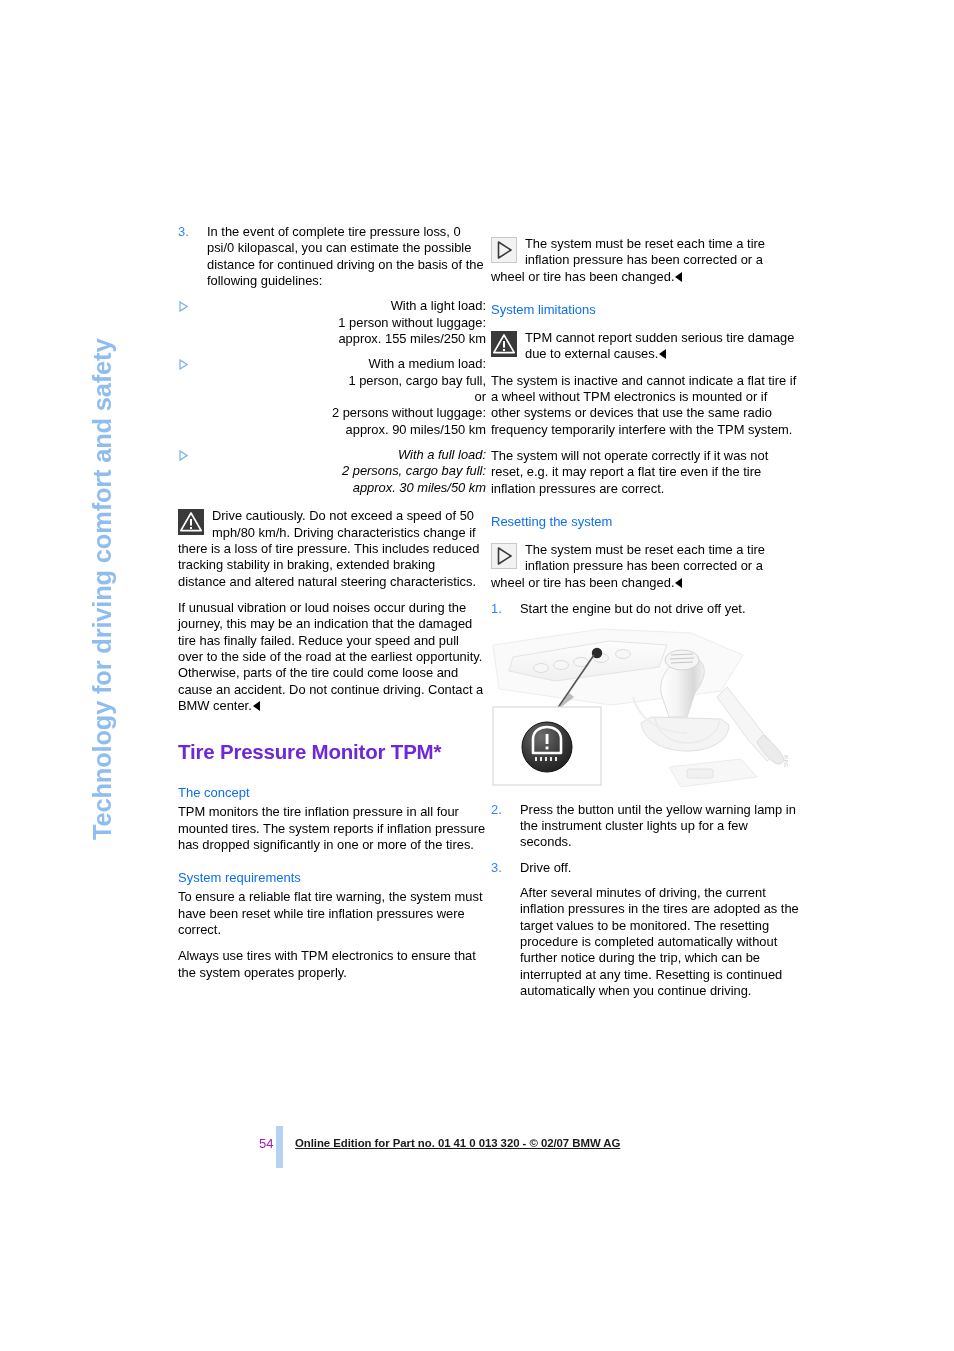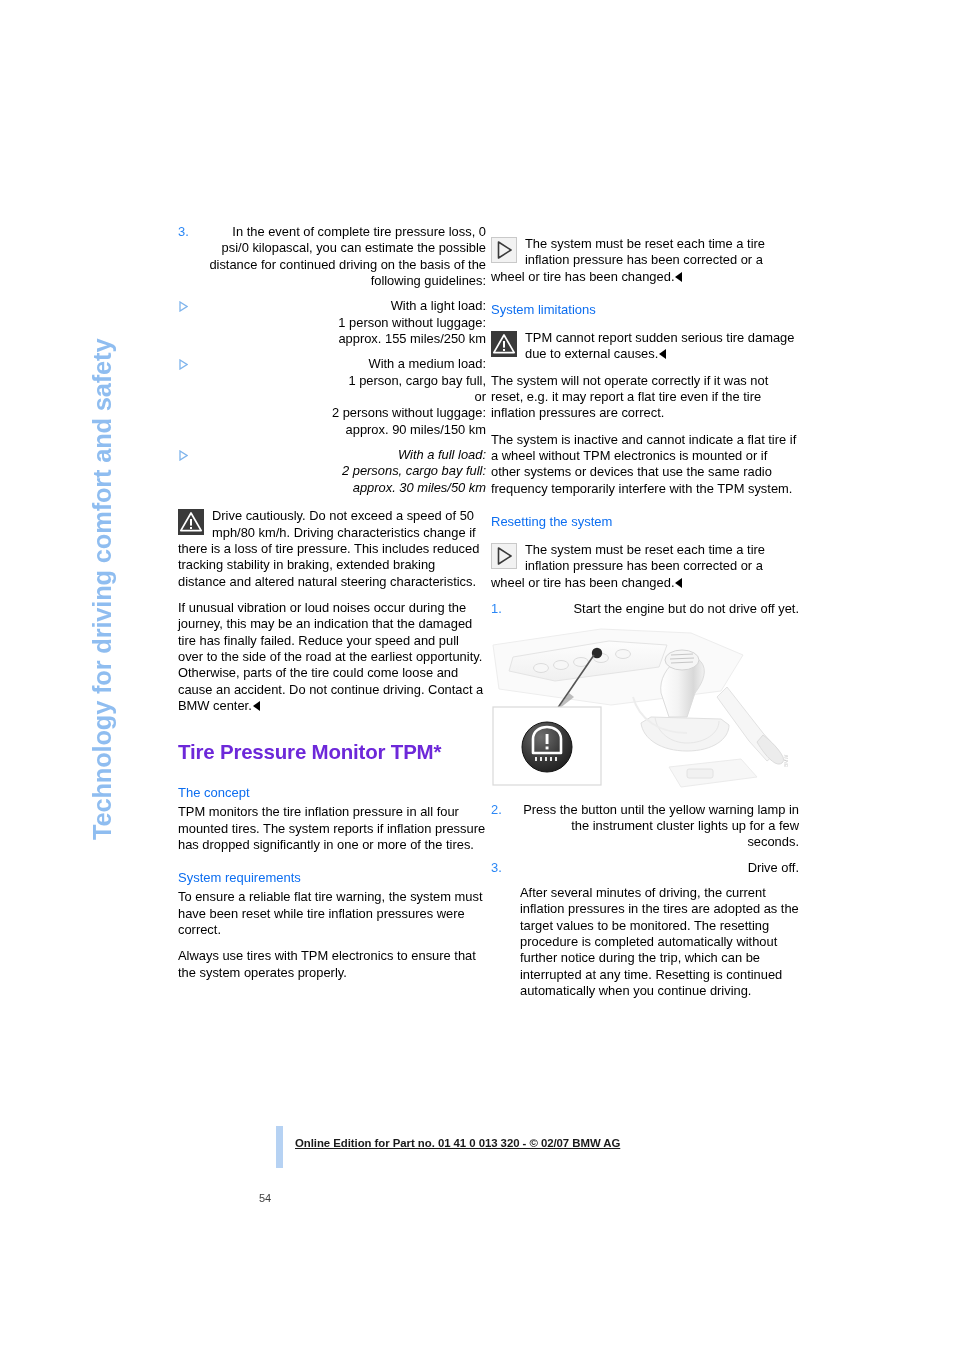--- a/index.html
+++ b/index.html
@@ -80,21 +80,21 @@
     margin-bottom: 9px;
   }
   .num-item .num {
     position: absolute;
     left: 0;
     top: 0;
     width: 22px;
     color: #2b87f5;
     font-size: 12.9px;
   }
-  .num-item .num-body { display: block; text-align: right; }
+  .num-item .num-body { display: block; }
   .num-sub {
     padding-left: 29px;
     margin-top: 9px;
   }
 
   
   .tri-list { margin: 9px 0 9px 0; text-align: right; }
   .tri-item {
     position: relative;
     padding-left: 23px;
@@ -143,23 +143,23 @@
     margin: 8px 0 12px 0;
     background: #fdfdfd;
     overflow: hidden;
   }
   .figure svg { display: block; }
 
   
   #page-number {
     position: absolute;
     left: 259px;
-    top: 1192px;
-    font-size: 11px;
-    color: #404040;
+    top: 1136px;
+    font-size: 13px;
+    color: #a21caf;
   }
   #footer-bar {
     position: absolute;
     left: 276px;
     top: 1126px;
     width: 7px;
     height: 42px;
     background: #b6d2f3;
   }
   #footer-text {
@@ -272,22 +272,22 @@
           <path d="M13 4 L23.2 21.6 L2.8 21.6 Z" fill="none" stroke="#ffffff" stroke-width="1.7" stroke-linejoin="round"></path>
           <rect x="12" y="10" width="2" height="6.6" fill="#ffffff"></rect>
           <rect x="12" y="18" width="2" height="2" fill="#ffffff"></rect>
         </svg>
       </span>
       <div class="cbody">
         <span>TPM cannot report sudden serious tire damage due to external causes.</span><span class="mark-end"></span>
       </div>
     </div>
 
+    <p>The system is inactive and cannot indicate a flat tire if a wheel without TPM electronics is mounted or if other systems or devices that use the same radio frequency temporarily interfere with the TPM system.</p>
     <p>The system will not operate correctly if it was not reset, e.g. it may report a flat tire even if the tire inflation pressures are correct.</p>
-    <p>The system is inactive and cannot indicate a flat tire if a wheel without TPM electronics is mounted or if other systems or devices that use the same radio frequency temporarily interfere with the TPM system.</p>
 
     <h2 class="sub-title">Resetting the system</h2>
 
     <div class="callout">
       <span class="ico">
         <svg width="26" height="26" viewBox="0 0 26 26">
           <rect x="0.5" y="0.5" width="25" height="25" fill="#f2f2f2" stroke="#c9c9c9" stroke-width="1"></rect>
           <path d="M7.5 5 L20 13 L7.5 21 Z" fill="none" stroke="#3a3a3a" stroke-width="1.6" stroke-linejoin="round"></path>
         </svg>
       </span>

